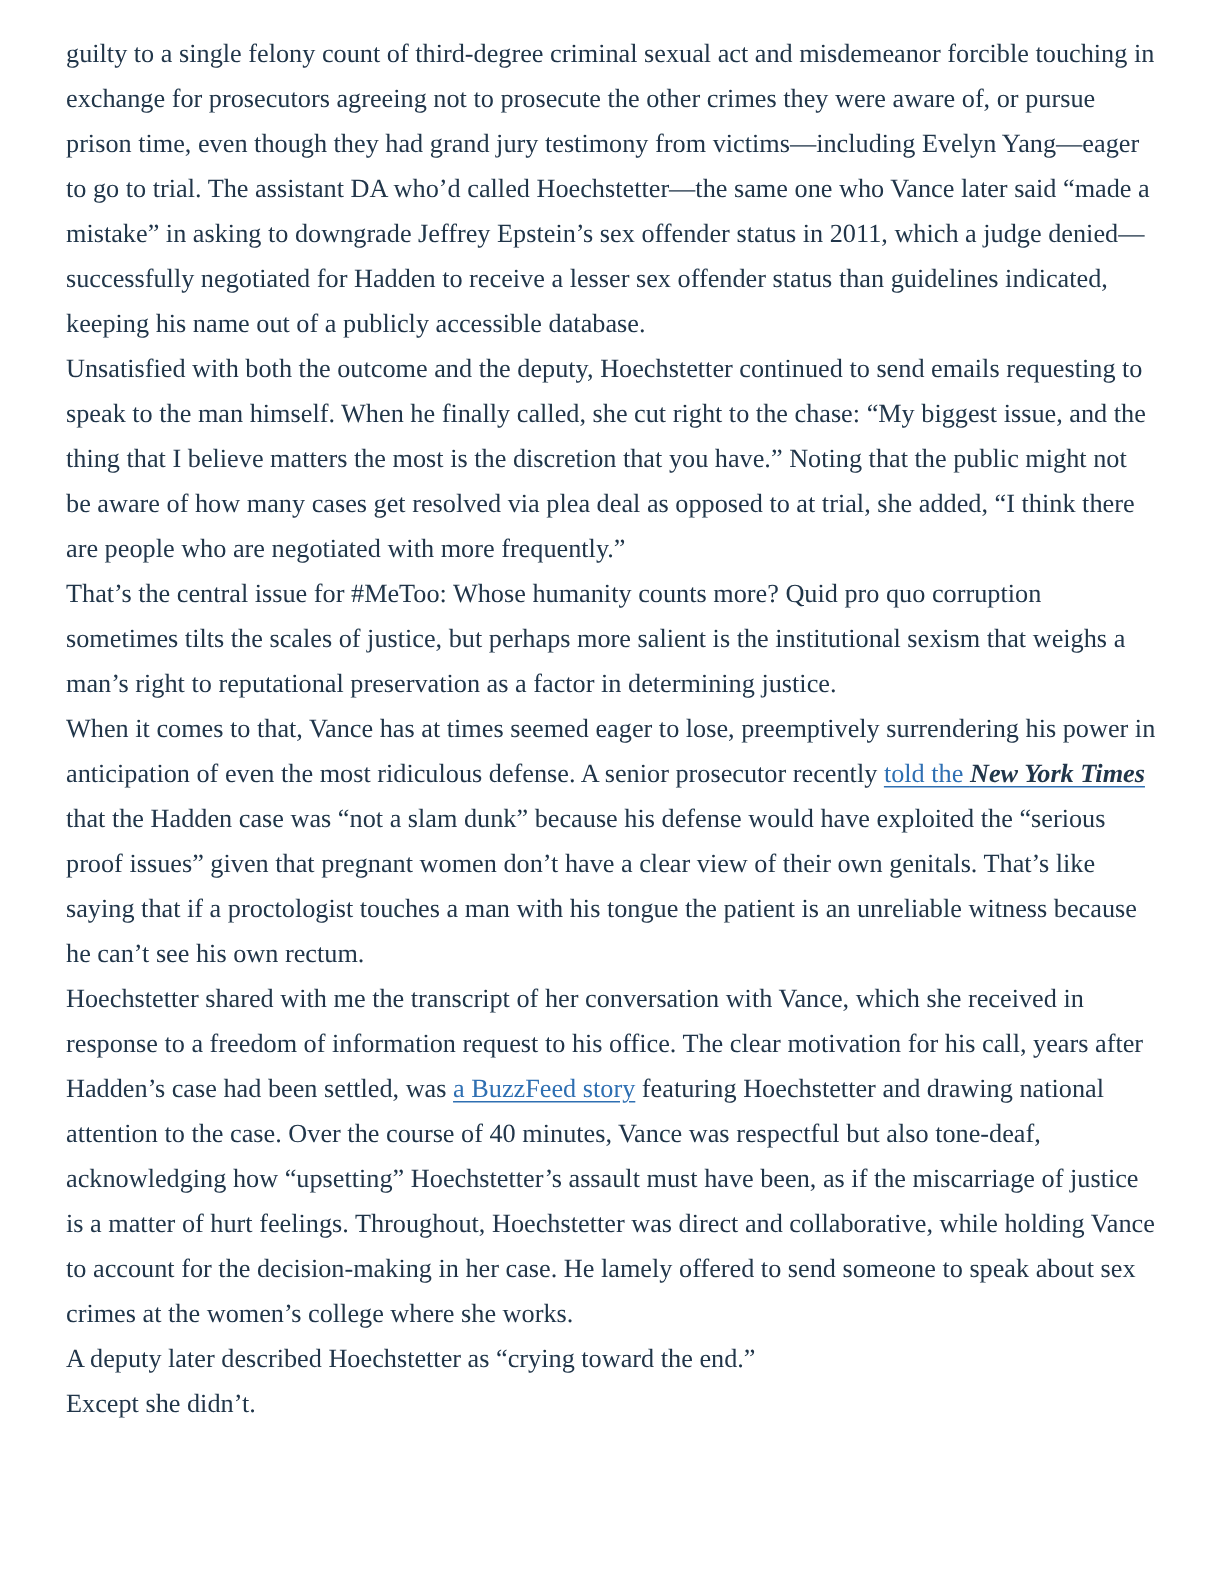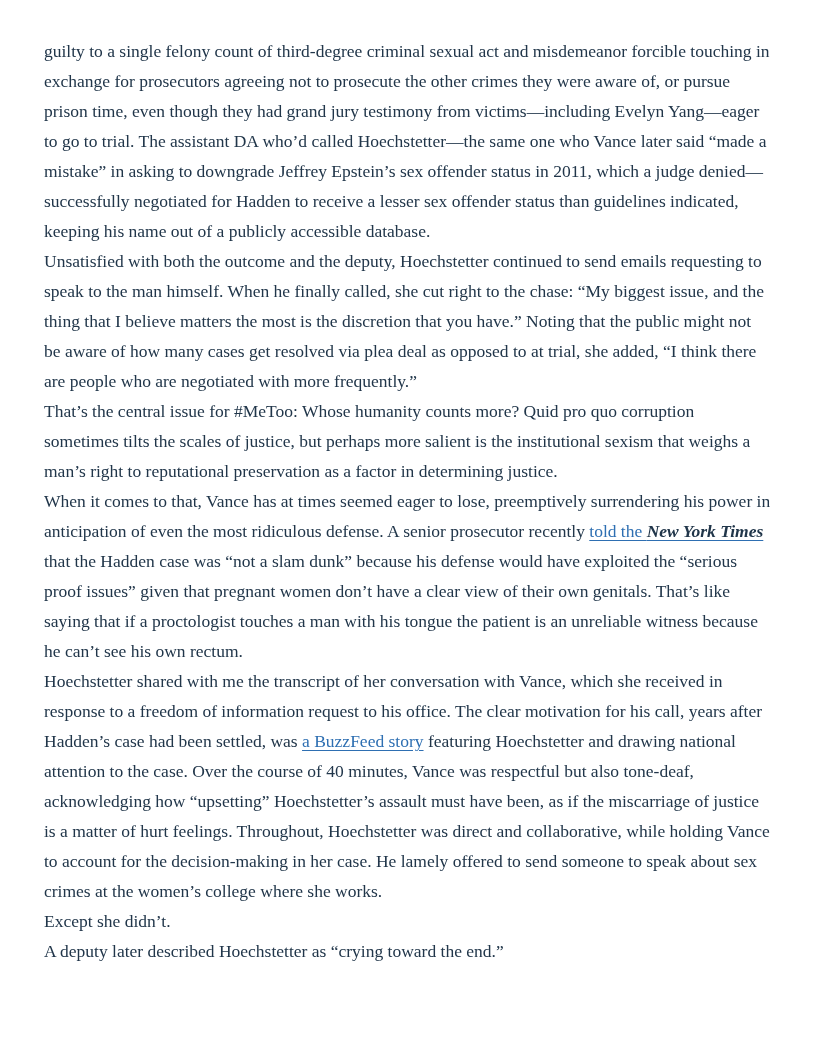--- a/index.html
+++ b/index.html
@@ -8,21 +8,21 @@
     background: #ffffff;
   }
   .page {
     position: relative;
     width: 816px;
     height: 1056px;
     margin: 0 auto;
     background: var(--page-bg, #ffffff);
     overflow: hidden;
     box-sizing: border-box;
-    padding: 36px 44px 0 44px;
+    padding: 20px 44px 0 44px;
   }
   .article-body {
     width: 728px;
     font-family: "Liberation Serif", "DejaVu Serif", serif;
     font-size: 17.5px;
     line-height: 30px;
     color: var(--text-color, #21364a);
     text-align: left;
   }
   .para {
@@ -52,16 +52,16 @@
 </head>
 <body>
 
 <div class="page">
   <article class="article-body" id="article">
       <p class="para"><span class="text-run">guilty to a single felony count of third-degree criminal sexual act and misdemeanor forcible touching in exchange for prosecutors agreeing not to prosecute the other crimes they were aware of, or pursue prison time, even though they had grand jury testimony from victims—including Evelyn Yang—eager to go to trial. The assistant DA who’d called Hoechstetter—the same one who Vance later said “made a mistake” in asking to downgrade Jeffrey Epstein’s sex offender status in 2011, which a judge denied—successfully negotiated for Hadden to receive a lesser sex offender status than guidelines indicated, keeping his name out of a publicly accessible database.</span></p>
       <p class="para"><span class="text-run">Unsatisfied with both the outcome and the deputy, Hoechstetter continued to send emails requesting to speak to the man himself. When he finally called, she cut right to the chase: “My biggest issue, and the thing that I believe matters the most is the discretion that you have.” Noting that the public might not be aware of how many cases get resolved via plea deal as opposed to at trial, she added, “I think there are people who are negotiated with more frequently.”</span></p>
       <p class="para"><span class="text-run">That’s the central issue for #MeToo: Whose humanity counts more? Quid pro quo corruption sometimes tilts the scales of justice, but perhaps more salient is the institutional sexism that weighs a man’s right to reputational preservation as a factor in determining justice.</span></p>
       <p class="para"><span class="text-run">When it comes to that, Vance has at times seemed eager to lose, preemptively surrendering his power in anticipation of even the most ridiculous defense. A senior prosecutor recently </span><a href="#" class="link">told the </a><a href="#" class="link_em">New York Times</a><span class="text-run"> that the Hadden case was “not a slam dunk” because his defense would have exploited the “serious proof issues” given that pregnant women don’t have a clear view of their own genitals. That’s like saying that if a proctologist touches a man with his tongue the patient is an unreliable witness because he can’t see his own rectum.</span></p>
       <p class="para"><span class="text-run">Hoechstetter shared with me the transcript of her conversation with Vance, which she received in response to a freedom of information request to his office. The clear motivation for his call, years after Hadden’s case had been settled, was </span><a href="#" class="link">a BuzzFeed story</a><span class="text-run"> featuring Hoechstetter and drawing national attention to the case. Over the course of 40 minutes, Vance was respectful but also tone-deaf, acknowledging how “upsetting” Hoechstetter’s assault must have been, as if the miscarriage of justice is a matter of hurt feelings. Throughout, Hoechstetter was direct and collaborative, while holding Vance to account for the decision-making in her case. He lamely offered to send someone to speak about sex crimes at the women’s college where she works.</span></p>
+      <p class="para"><span class="text-run">A deputy later described Hoechstetter as “crying toward the end.”</span></p>
       <p class="para"><span class="text-run">Except she didn’t.</span></p>
-      <p class="para"><span class="text-run">A deputy later described Hoechstetter as “crying toward the end.”</span></p>
     </article>
 </div>
 
 </body></html>

